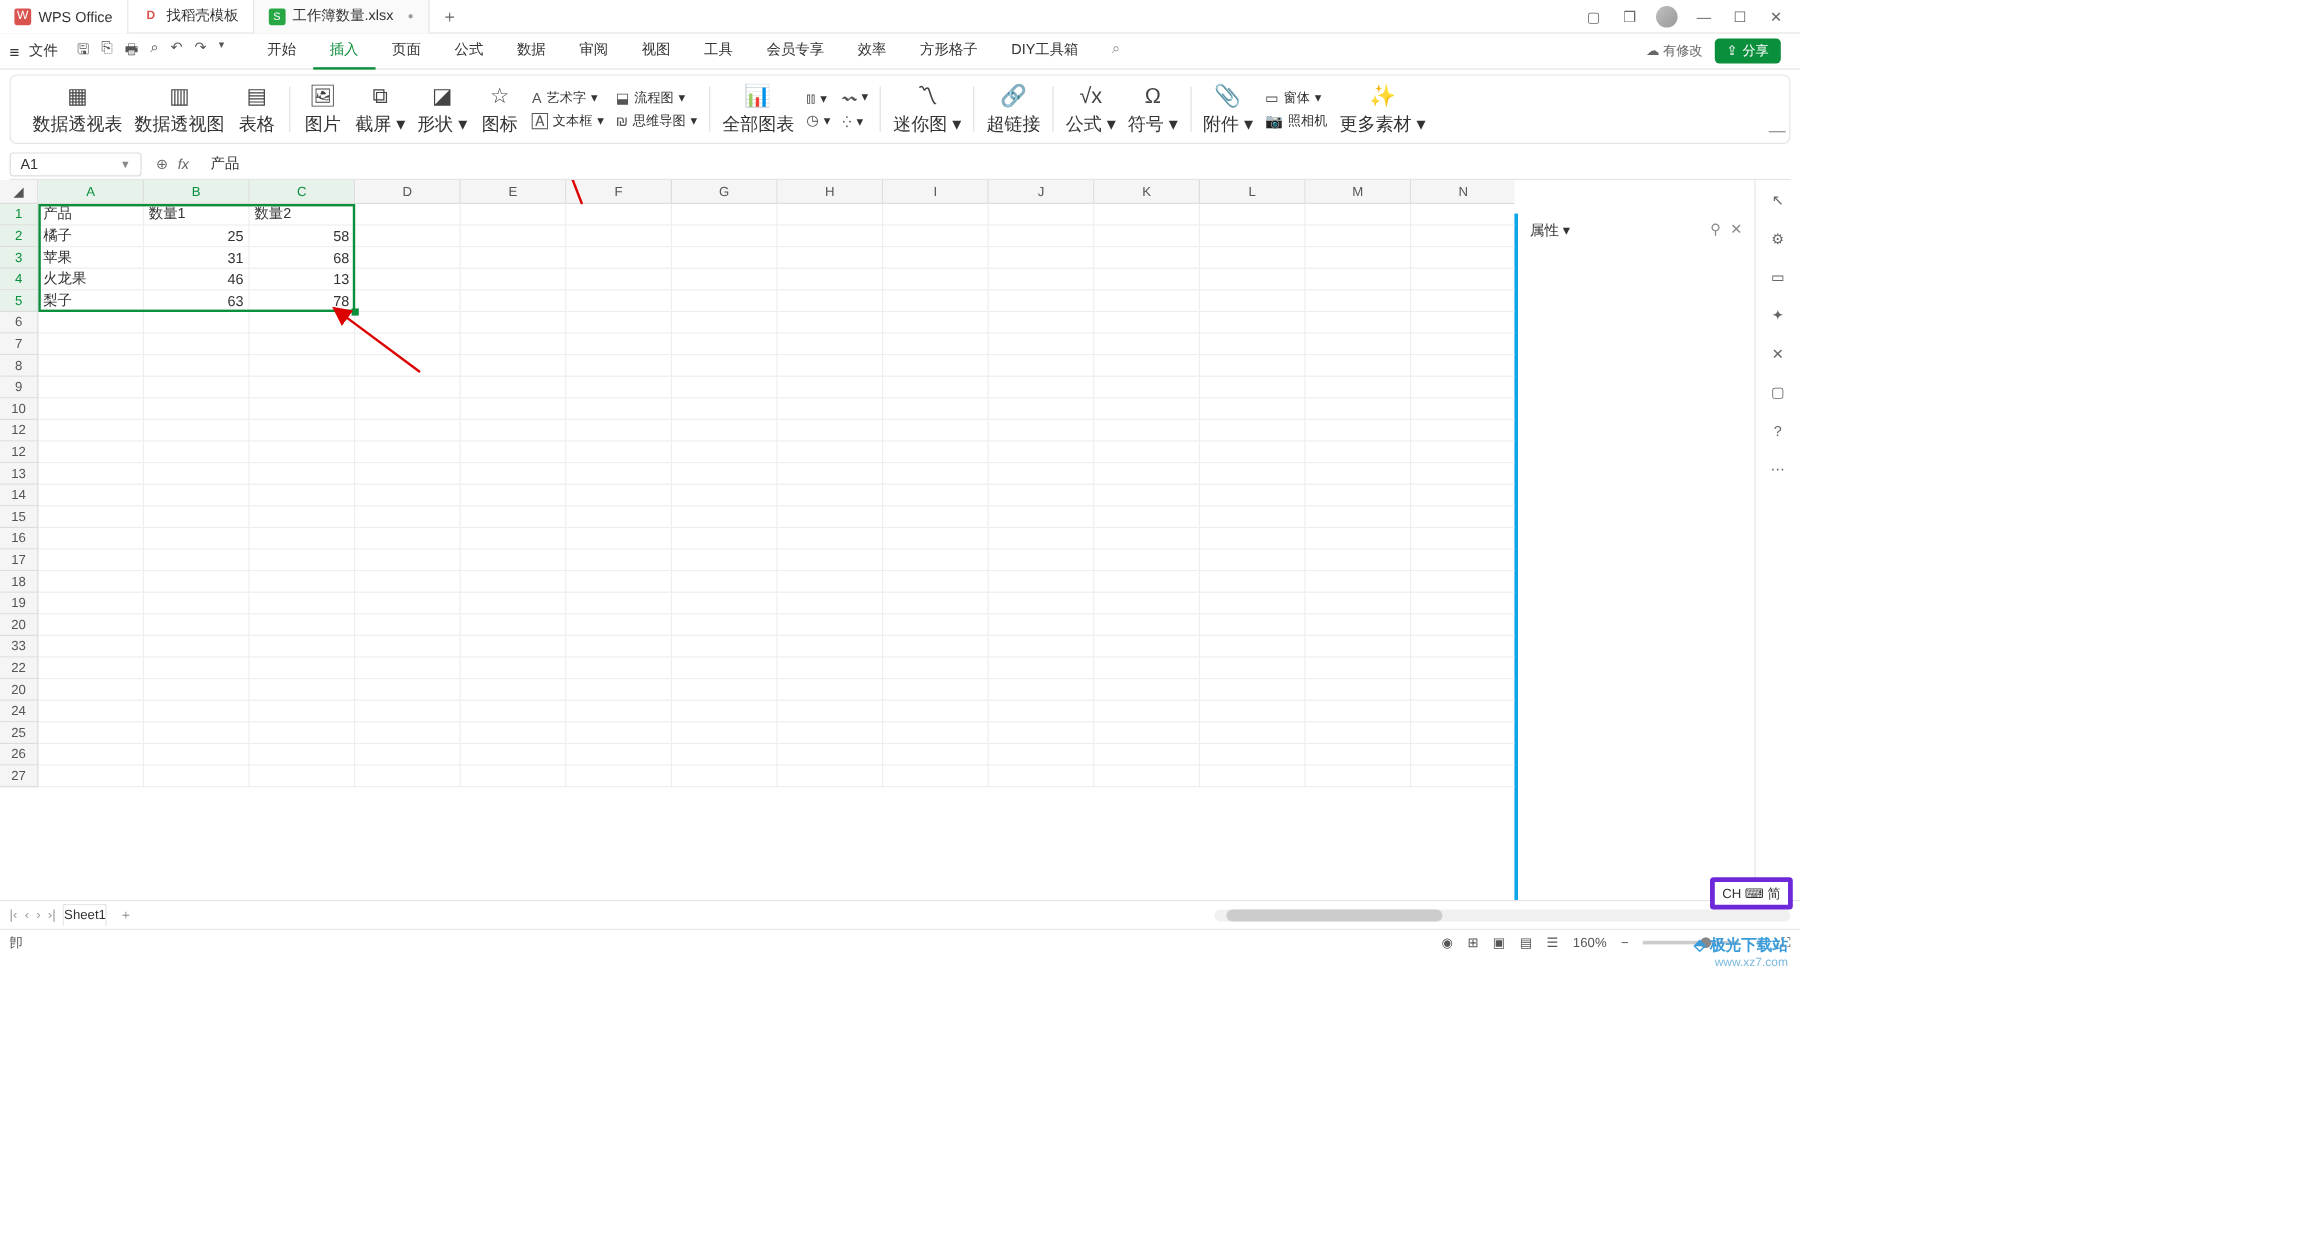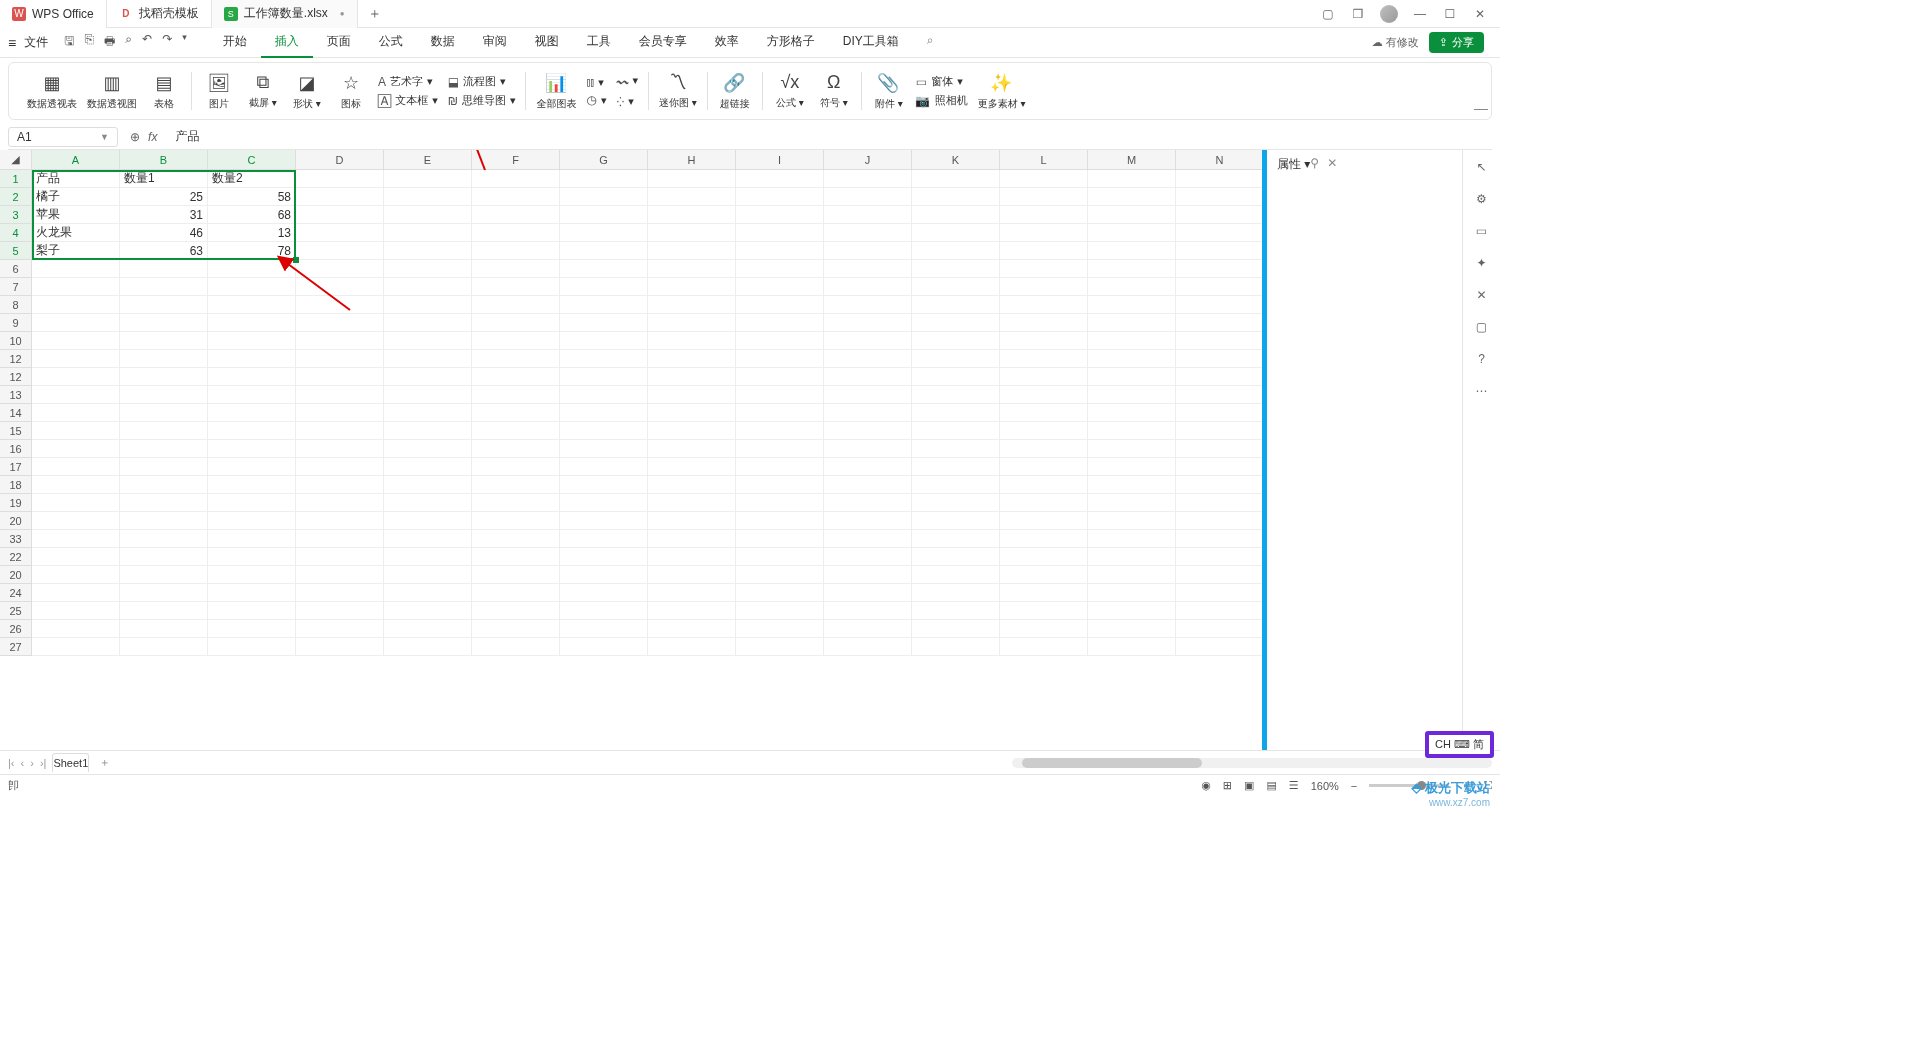--- a/index.html
+++ b/index.html
@@ -30,21 +30,21 @@
 .menu-right { margin-left: auto; display: flex; align-items: center; gap: 10px; padding-right: 8px; }
 .share-btn { background: #0a8f3c; color: #fff; padding: 3px 10px; border-radius: 4px; font-size: 11px; display: flex; align-items: center; gap: 4px; }
 .pending { color: #666; font-size: 11px; display: flex; align-items: center; gap: 3px; }
 
 
 .ribbon { height: 58px; display: flex; align-items: center; padding: 0 10px; border-bottom: 1px solid #e5e5e5; gap: 2px; margin: 4px 8px; border: 1px solid #e5e5e5; border-radius: 6px; }
 .rib-group { display: flex; align-items: center; gap: 10px; padding: 0 8px; }
 .rib-sep { width: 1px; height: 38px; background: #e0e0e0; }
 .rib-btn { display: flex; flex-direction: column; align-items: center; gap: 3px; cursor: pointer; min-width: 34px; }
 .rib-btn .ricon { font-size: 18px; color: #444; }
-.rib-btn .rlabel { font-size: 10px; color: #333; white-space: nowrap; text-align: center; }
+.rib-btn .rlabel { font-size: 15px; color: #333; white-space: nowrap; text-align: center; }
 .rib-stack { display: flex; flex-direction: column; gap: 4px; }
 .rib-mini { display: flex; align-items: center; gap: 4px; font-size: 11px; cursor: pointer; color: #333; }
 .rib-mini .mi { font-size: 12px; color: #555; }
 
 
 .fbar { height: 26px; display: flex; align-items: center; border-bottom: 1px solid #e5e5e5; margin: 0 8px; gap: 6px; }
 .namebox { width: 110px; height: 20px; border: 1px solid #ddd; border-radius: 3px; display: flex; align-items: center; padding: 0 8px; justify-content: space-between; }
 .namebox .dd { font-size: 9px; color: #888; }
 .fbar-icons { display: flex; gap: 8px; color: #666; padding: 0 6px; }
 .fx { font-style: italic; }
@@ -61,21 +61,21 @@
 .cell { border-right: 1px solid #eee; border-bottom: 1px solid #eee; height: 18px; padding: 0 4px; display: flex; align-items: center; font-size: 12px; }
 .cell.num { justify-content: flex-end; }
 .sel-border { border: 2px solid #0a8f3c; position: absolute; pointer-events: none; }
 .sel-fill { position: absolute; width: 6px; height: 6px; background: #0a8f3c; }
 .rowhdr.sel, .colhdr.sel { background: #e6f2ea; color: #0a8f3c; }
 
 
 .arrow { position: absolute; pointer-events: none; }
 
 
-.rpanel { width: 200px; border-left: 5px solid #0ea5e9; padding: 6px 10px; display: flex; align-items: flex-start; justify-content: flex-start; }
+.rpanel { width: 200px; border-left: 3px solid #0ea5e9; padding: 6px 10px; display: flex; align-items: flex-start; justify-content: space-between; margin-top: 28px; }
 .rpanel-icons { display: flex; gap: 8px; color: #888; }
 
 
 .sidebar { width: 38px; border-left: 1px solid #e5e5e5; display: flex; flex-direction: column; align-items: center; padding-top: 10px; gap: 18px; color: #666; }
 
 
 .sheettabs { height: 24px; border-top: 1px solid #e5e5e5; display: flex; align-items: center; padding: 0 8px; gap: 6px; font-size: 11px; }
 .sheettabs .nav { color: #999; cursor: pointer; }
 .sheet-tab { padding: 3px 0; border: 1px solid #ddd; border-bottom: none; border-radius: 3px 3px 0 0; background: #fff; }
 .sheet-add { color: #888; cursor: pointer; padding: 0 4px; }

